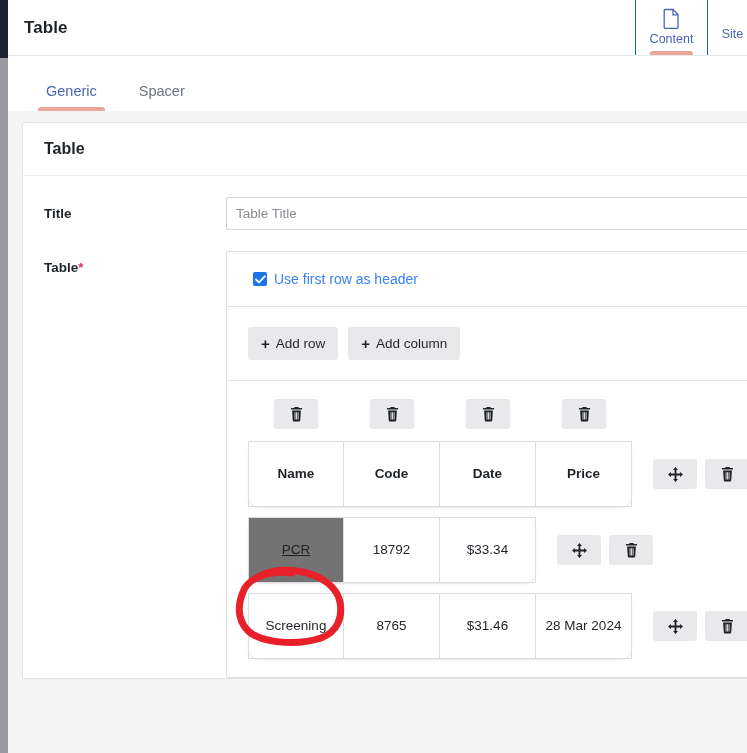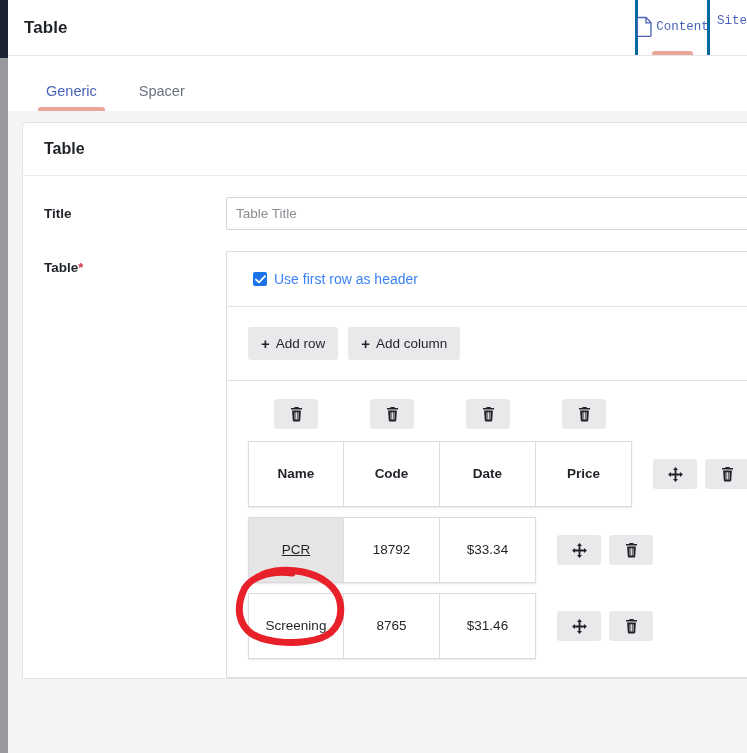--- a/index.html
+++ b/index.html
@@ -58,29 +58,28 @@
     letter-spacing: .1px;
     align-self: center;
     margin-left: 16px;
     flex: 1;
   }
 
   .topnav { display: flex; align-items: stretch; height: 100%; }
   .topnav-item {
     width: 72px;
     display: flex;
-    flex-direction: row;
+    flex-direction: column;
     align-items: center;
     justify-content: center;
     gap: 3px;
     position: relative;
-    border-left: 3px solid #0369a1;
+    border-left: 1px solid #0369a1;
     cursor: pointer;
     padding-bottom: 2px;
-    font-family: Liberation Mono, monospace;
   }
   .topnav-item .tn-label {
     font-size: 12.5px;
     color: #4a63b8;
     white-space: nowrap;
   }
   .topnav-item .tn-icon { color: #4a63b8; display: block; line-height: 0; }
   .topnav-item.active::after {
     content: "";
     position: absolute;
@@ -273,42 +272,42 @@
   
   .grid-row {
     display: flex;
     align-items: center;
     padding-left: 21px;
     margin-bottom: 10px;
   }
   .cells {
     display: flex;
     box-shadow: 0 1px 2px rgba(0,0,0,.10);
-    border-radius: 1px;
+    border-radius: 12px;
     background: #fff;
     align-items: flex-end;
   }
   .cell {
     width: 96px;
     min-height: 66px;
     border: 1px solid #dcdce0;
     border-left: none;
     display: flex;
     align-items: center;
     justify-content: center;
     text-align: center;
     font-size: 13.5px;
     color: #1f2328;
     padding: 8px 6px;
     line-height: 1.42;
     cursor: text;
   }
   .cell:first-child { border-left: 1px solid #dcdce0; }
   .cell.header-cell { font-weight: 700; }
-  .cell.active-cell { background: #e5e5e5; }
+  .cell.active-cell { background: #737373; }
   .cell.active-cell .cell-text { text-decoration: underline; }
   .row-actions {
     display: flex;
     gap: 8px;
     margin-left: 21px;
   }
 
   #grid-bottom-pad { height: 8px; }
 
   
@@ -494,20 +493,23 @@
               <div class="cells">
                 <div class="cell">
                   <span class="cell-text">Screening</span>
                 </div>
                 <div class="cell">
                   <span class="cell-text">8765</span>
                 </div>
                 <div class="cell">
                   <span class="cell-text">$31.46</span>
                 </div>
+                <div class="cell">
+                  <span class="cell-text">28 Mar 2024</span>
+                </div>
               </div>
               <div class="row-actions">
                 <button class="icon-btn">
                   <svg width="15" height="15" viewBox="0 0 15 15" fill="#1f2328">
                     <path d="M7.5 0 L10 3 H8.4 V6.6 H12 V5 L15 7.5 L12 10 V8.4 H8.4 V12 H10 L7.5 15 L5 12 H6.6 V8.4 H3 V10 L0 7.5 L3 5 V6.6 H6.6 V3 H5 z"></path>
                   </svg>
                 </button>
                 <button class="icon-btn">
                   <svg width="13" height="15" viewBox="0 0 13 15" fill="#1f2328">
                     <path d="M4.6 0 h3.8 l.5 1.1 H12 v1.3 H1 V1.1 h3.1z"></path>

